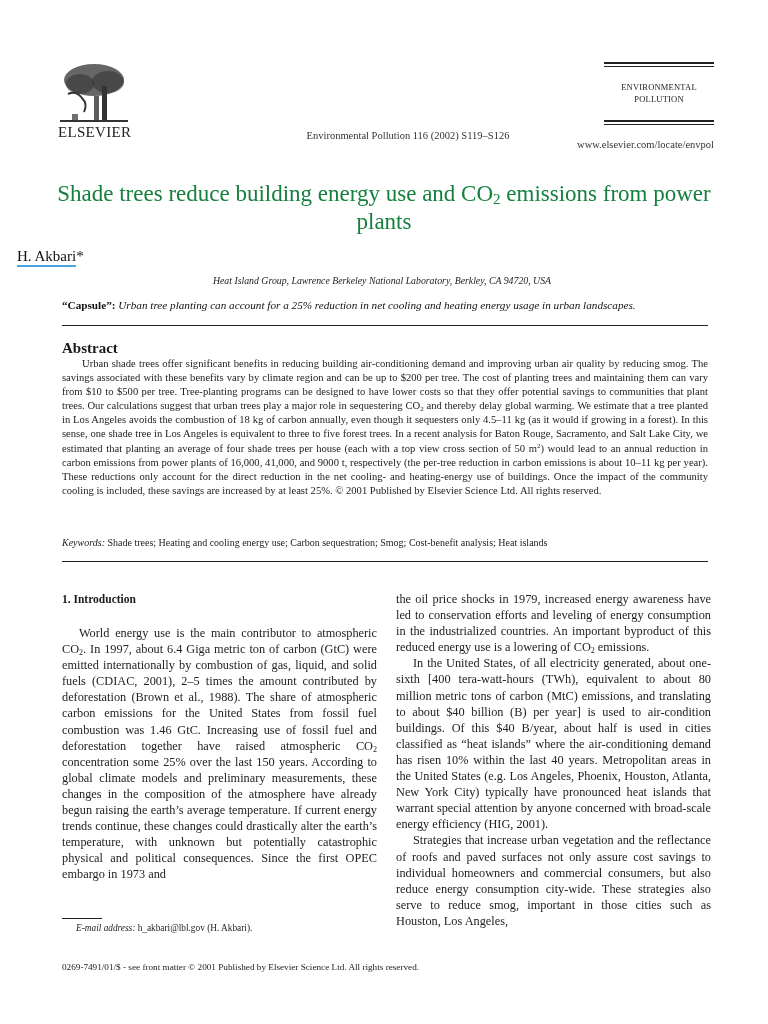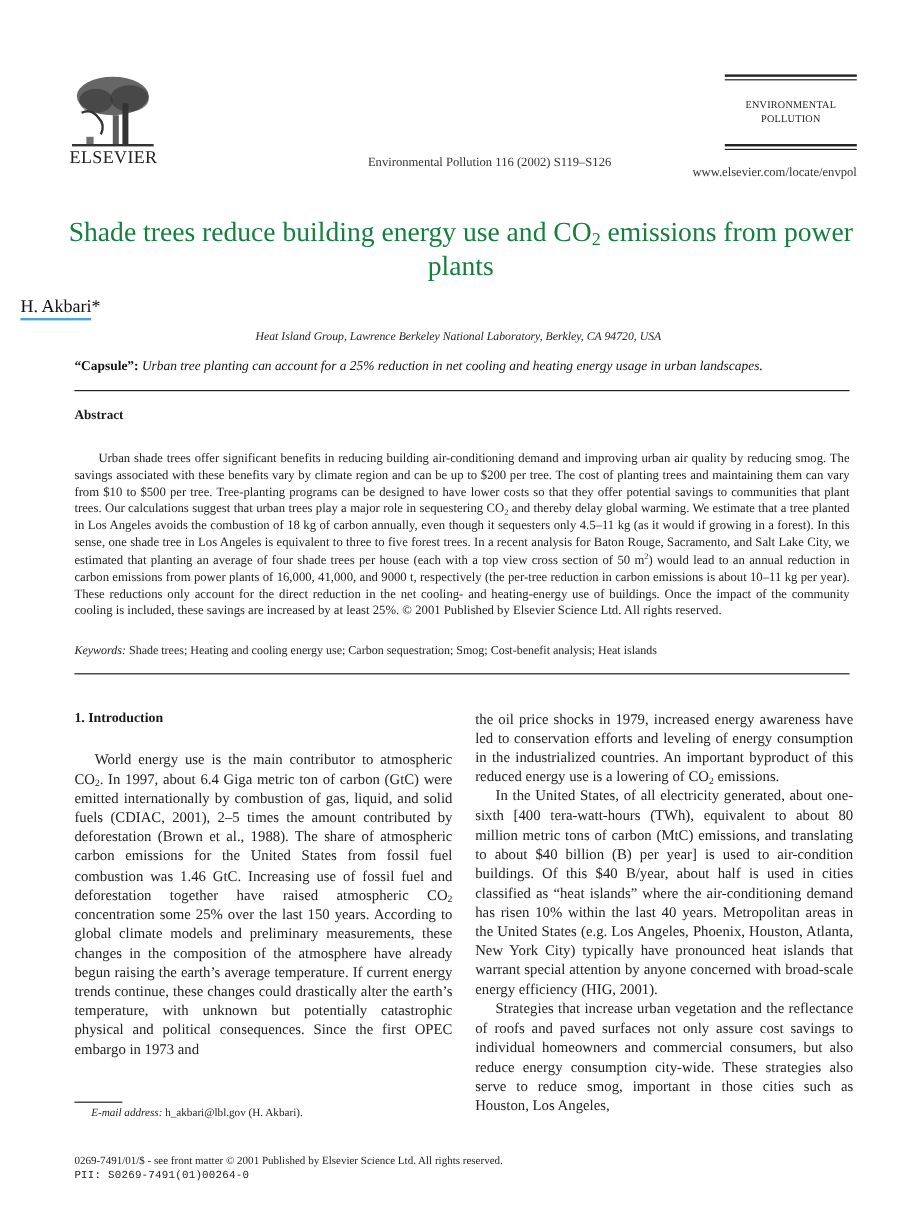--- a/index.html
+++ b/index.html
@@ -20,22 +20,22 @@
     #title { left: 40px; width: 688px; top: 180px; text-align: center; font-size: 23px; line-height: 28px; color: #15803d; }
     #title sub { font-size: 15px; vertical-align: -3px; line-height: 0; }
     #author { left: 0; width: 768px; top: 248px; text-align: left; font-size: 15px; color: #111; padding-left: 17px; }
     #author-name { border-bottom: 2px solid #4aa3df; padding-bottom: 1px; }
     #affiliation { left: 0; width: 764px; top: 275px; text-align: center; font-size: 9.8px; font-style: italic; color: #222; }
     #capsule { left: 62px; width: 650px; top: 299px; font-size: 11.2px; color: #111; white-space: nowrap; }
     #capsule b { font-weight: bold; }
     #capsule i { font-style: italic; }
     .hr { position: absolute; left: 62px; width: 646px; border-top: 1.2px solid #222; }
     
-    #abstract-heading { left: 62px; top: 340px; font-size: 11px; font-weight: bold; }
-    #abstract-body { left: 62px; width: 646px; top: 357px; font-size: 10.6px; line-height: 14.1px; text-align: justify; color: #222; margin-top: 19px; }
+    #abstract-heading { left: 62px; top: 340px; font-size: 15px; font-weight: bold; }
+    #abstract-body { left: 62px; width: 646px; top: 357px; font-size: 10.6px; line-height: 14.1px; text-align: justify; color: #222; }
     #abstract-body p { margin: 0; text-indent: 20px; }
     #abstract-body sub { font-size: 7px; vertical-align: -2px; line-height: 0; }
     #abstract-body sup { font-size: 7px; vertical-align: 4px; line-height: 0; }
     #keywords { left: 62px; width: 646px; top: 537px; font-size: 10px; color: #222; white-space: nowrap; }
     #keywords i { font-style: italic; }
     
     .col { position: absolute; width: 315px; font-size: 12.3px; line-height: 16.1px; text-align: justify; color: #222; }
     .col p { margin: 0; text-indent: 17px; }
     .col p.noindent { text-indent: 0; }
     .col sub { font-size: 8px; vertical-align: -2px; line-height: 0; }
@@ -112,14 +112,13 @@
   <p>Strategies that increase urban vegetation and the reflectance of roofs and paved surfaces not only assure cost savings to individual homeowners and commercial consumers, but also reduce energy consumption city-wide. These strategies also serve to reduce smog, important in those cities such as Houston, Los Angeles,</p>
 </div>
 
 <div class="abs" id="fn-rule"></div>
 <div class="abs" id="footnote">
   <div class="fn-line"><i>E-mail address:</i><span> h_akbari@lbl.gov (H. Akbari).</span></div>
 </div>
 
 <div class="abs" id="bottom-meta">
   <div>0269-7491/01/$ - see front matter © 2001 Published by Elsevier Science Ltd. All rights reserved.</div>
-  <div id="pii">PII: S0269-7491(01)00264-0</div>
 </div>
 
 </body></html>

